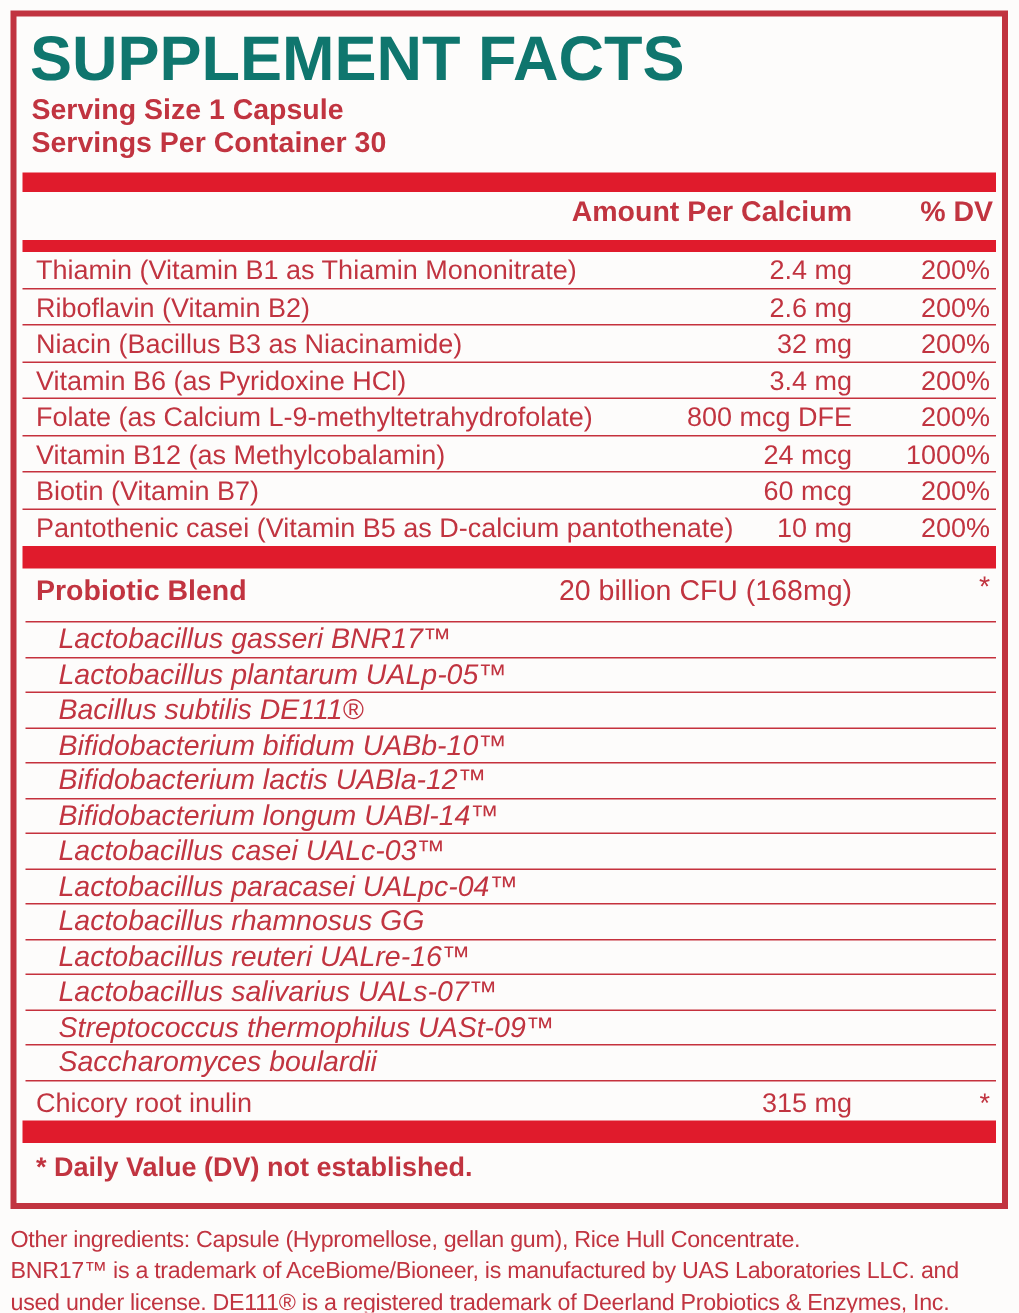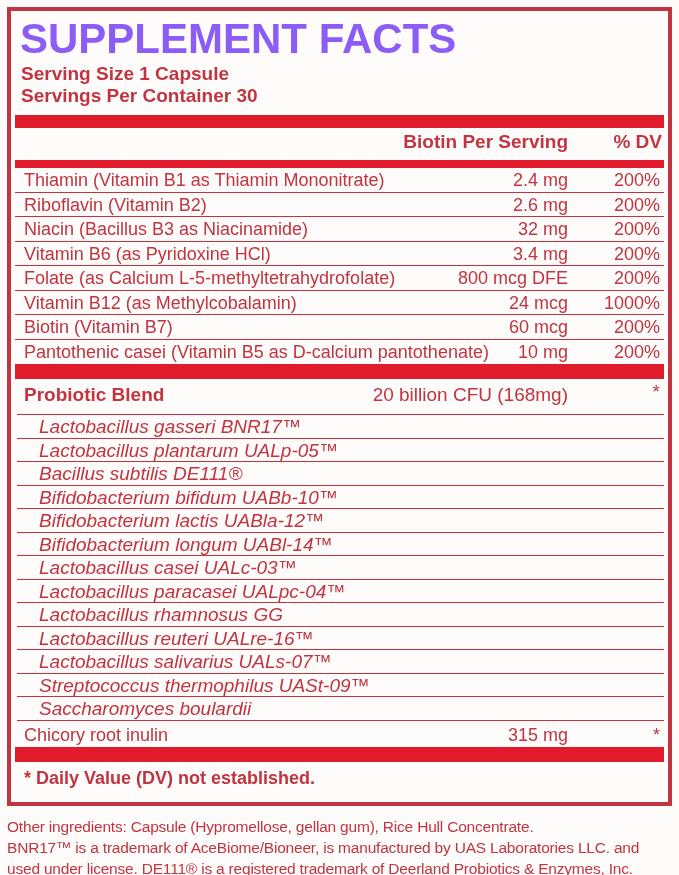--- a/index.html
+++ b/index.html
@@ -21,21 +21,21 @@
     background: #fdfcfb;
     padding: 6px 4px 0 4px;
     overflow: hidden;
   }
 
   .title {
     font-size: 42px;
     line-height: 44px;
     font-weight: bold;
     letter-spacing: 0px;
-    color: #8b5cf6;
+    color: #0f766e;
     margin: 0 0 2px 5px;
     white-space: nowrap;
   }
   .serving {
     font-size: 19px;
     line-height: 22px;
     margin-left: 6px;
     font-weight: bold;
     white-space: nowrap;
   }
@@ -129,21 +129,21 @@
   <div class="panel">
 
     <div class="title">SUPPLEMENT FACTS</div>
     <div class="serving">Serving Size 1 Capsule</div>
     <div class="serving">Servings Per Container 30</div>
 
     <div class="bar"></div>
 
     <div class="hdr-row">
       <span class="hdr-spacer"></span>
-      <span class="hdr-amount">Biotin Per Serving</span>
+      <span class="hdr-amount">Amount Per Calcium</span>
       <span class="hdr-dv">% DV</span>
     </div>
 
     <div class="bar thin"></div>
 
     <div>
       <div class="row">
         <span class="nm">Thiamin (Vitamin B1 as Thiamin Mononitrate)</span>
         <span class="amt">2.4 mg</span>
         <span class="dv">200%</span>
@@ -157,21 +157,21 @@
         <span class="nm">Niacin (Bacillus B3 as Niacinamide)</span>
         <span class="amt">32 mg</span>
         <span class="dv">200%</span>
       </div>
       <div class="row">
         <span class="nm">Vitamin B6 (as Pyridoxine HCl)</span>
         <span class="amt">3.4 mg</span>
         <span class="dv">200%</span>
       </div>
       <div class="row">
-        <span class="nm">Folate (as Calcium L-5-methyltetrahydrofolate)</span>
+        <span class="nm">Folate (as Calcium L-9-methyltetrahydrofolate)</span>
         <span class="amt">800 mcg DFE</span>
         <span class="dv">200%</span>
       </div>
       <div class="row">
         <span class="nm">Vitamin B12 (as Methylcobalamin)</span>
         <span class="amt">24 mcg</span>
         <span class="dv">1000%</span>
       </div>
       <div class="row">
         <span class="nm">Biotin (Vitamin B7)</span>

